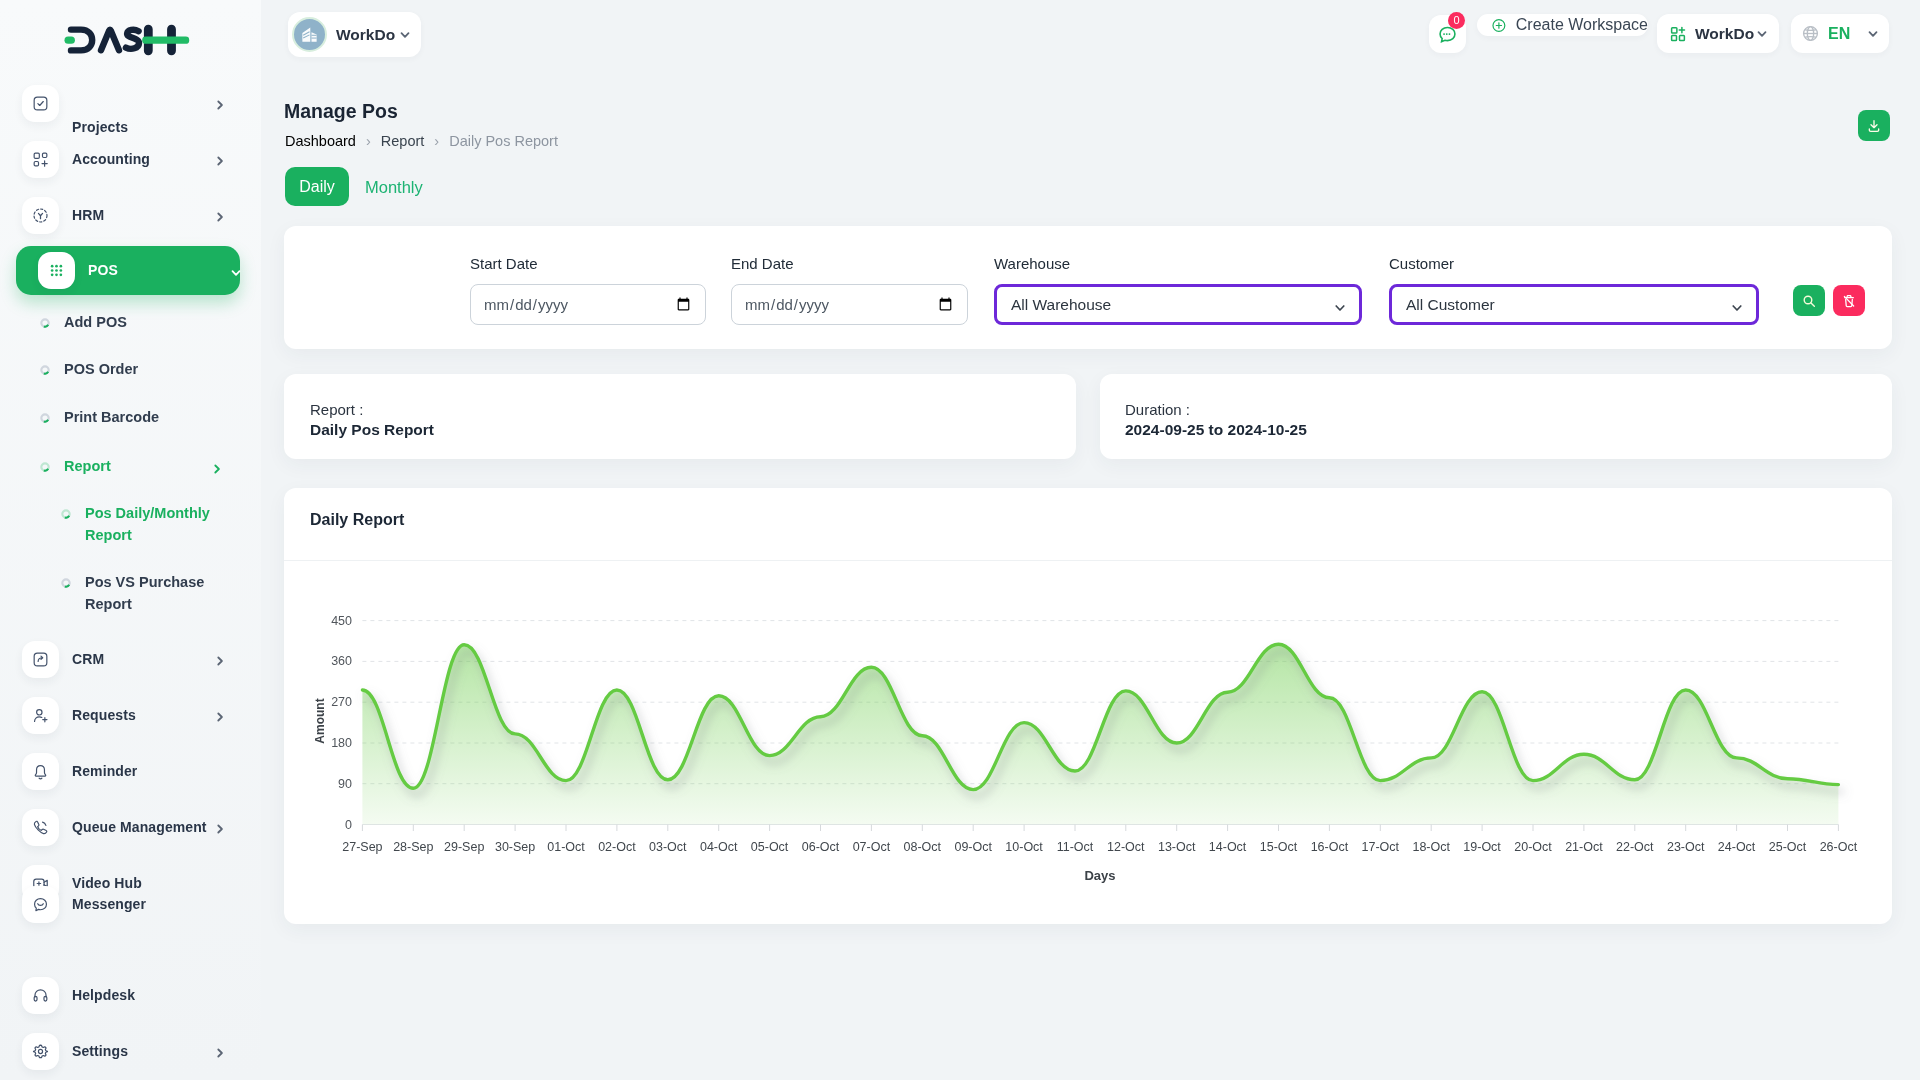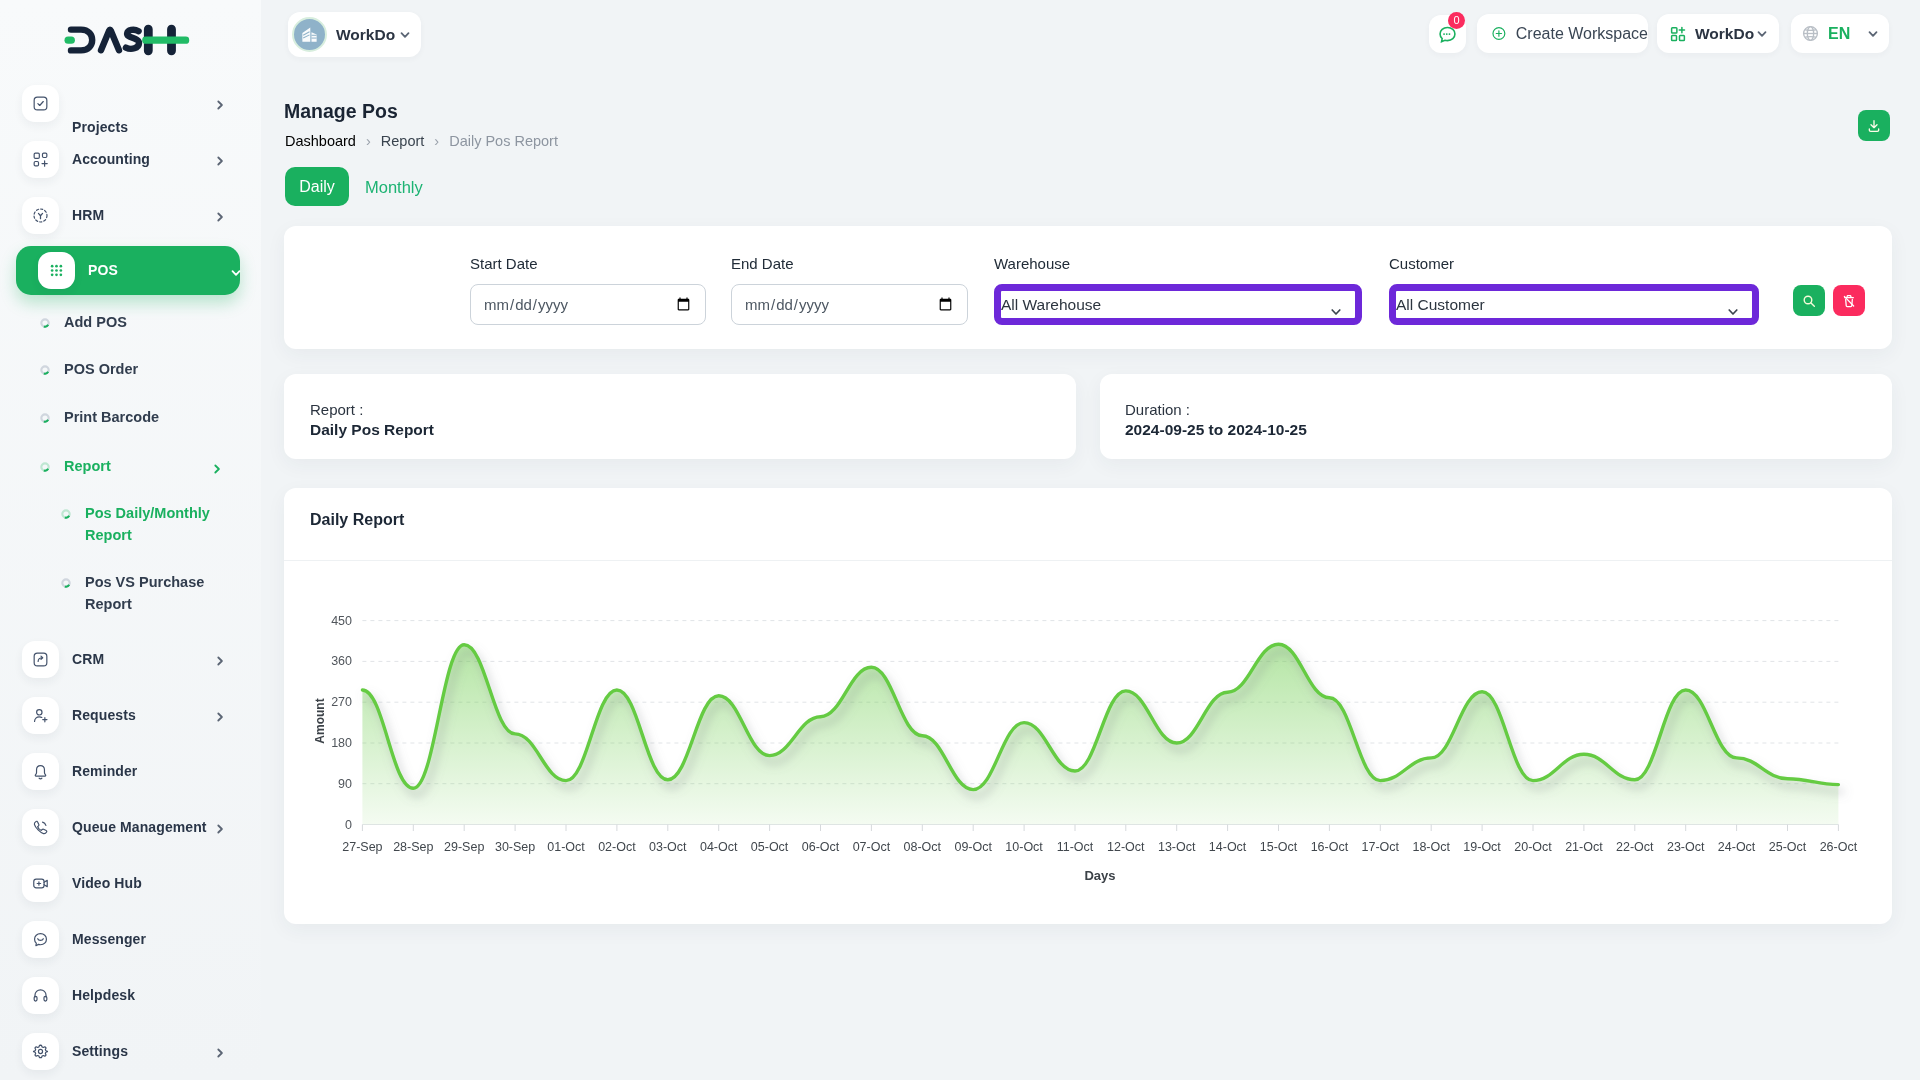--- a/index.html
+++ b/index.html
@@ -24,21 +24,21 @@
 .pill { position:absolute; background:#fff; border-radius:12px; box-shadow:0 2px 6px rgba(50,60,80,.04); display:flex; align-items:center; }
 
 h1 { position:absolute; left:284px; top:100px; font-size:19.5px; font-weight:700; color:#1a2433; }
 #crumbs { position:absolute; left:285px; top:133px; font-size:14.5px; color:#8d95a0; }
 #crumbs .g { color:#000000; }
 #crumbs .d { color:#39434e; }
 #crumbs .sep { display:inline-block; margin:0 10px; color:#9aa1ab; }
 .card { position:absolute; background:#fff; border-radius:12px; box-shadow:0 6px 20px rgba(45,55,75,.05); }
 .flabel { position:absolute; top:255px; font-size:15px; color:#212c38; }
 .finput { position:absolute; top:284px; height:41px; border:1px solid #ccd3da; border-radius:8px; background:#fff; font-family:"Liberation Sans",sans-serif; font-size:15px; color:#4e5863; padding:0 12px; }
-.fselect { position:absolute; top:284px; height:41px; border:7px solid #6d28d9; border-radius:8px; background:#fff; font-size:15.5px; color:#2c353f; display:flex; align-items:center; }
+.fselect { position:absolute; top:284px; height:41px; border:3px solid #6d28d9; border-radius:8px; background:#fff; font-size:15.5px; color:#2c353f; display:flex; align-items:center; padding-left:14px; }
 .fselect svg { position:absolute; right:13px; top:15px; width:12px; height:12px; stroke:#3c454f; stroke-width:1.7; fill:none; stroke-linecap:round; stroke-linejoin:round; }
 .sqbtn { position:absolute; top:285px; width:32px; height:31px; border-radius:8px; display:flex; align-items:center; justify-content:center; }
 .rpt-l1 { position:absolute; font-size:15px; color:#2b3440; }
 .rpt-l2 { position:absolute; font-size:15.5px; font-weight:700; color:#1c2735; }
 </style>
 </head>
 <body>
 <div id="sidebar">
     <div class="navitem" style="top:85px; height:37px;">
       <span class="icobox" style="top:0;">
@@ -183,21 +183,21 @@
 <div class="navitem" style="top:865px; height:37px;">
       <span class="icobox" style="top:0;">
         <svg viewBox="0 0 24 24">
           <rect x="3.5" y="6.5" width="13" height="11" rx="3"></rect>
           <path d="M16.5 10.5 L20.5 8 L20.5 16 L16.5 13.5"></path>
           <path d="M10 9.8 L10 14.2 M7.8 12 L12.2 12"></path>
         </svg>
       </span>
       <span class="navlabel" style="top:10px;">Video Hub</span>
     </div>
-<div class="navitem" style="top:921px; height:37px;">
+<div class="navitem" style="top:886px; height:37px;">
       <span class="icobox" style="top:0;">
         <svg viewBox="0 0 24 24">
           <path d="M12 4.5 C7.6 4.5 4.5 7.7 4.5 11.6 C4.5 13.6 5.3 15.4 6.7 16.6 L6.2 19.8 L9.5 18.2 C10.3 18.4 11.1 18.6 12 18.6 C16.4 18.6 19.5 15.5 19.5 11.6 C19.5 7.7 16.4 4.5 12 4.5 Z"></path>
           <path d="M8.5 11 C9.5 13.8 14.5 13.8 15.5 11"></path>
         </svg>
       </span>
       <span class="navlabel" style="top:10px;">Messenger</span>
     </div>
 <div class="navitem" style="top:977px; height:37px;">
       <span class="icobox" style="top:0;">
@@ -258,21 +258,21 @@
 
 <div class="pill" style="left:1429px; top:15px; width:37px; height:38px; justify-content:center;">
   <svg width="21" height="21" viewBox="0 0 24 24" fill="none" stroke="#1ab05f" stroke-width="1.8" stroke-linecap="round">
       <path d="M12 4 C7 4 3.5 7.4 3.5 11.5 C3.5 13.6 4.4 15.4 5.9 16.7 L5.2 20.2 L9 18.6 C9.9 18.9 10.9 19 12 19 C17 19 20.5 15.6 20.5 11.5 C20.5 7.4 17 4 12 4 Z"></path>
       <g stroke-dasharray="0.1 3" stroke-width="2">
         <line x1="8" y1="11.5" x2="17" y2="11.5"></line>
       </g>
     </svg>
   <span style="position:absolute; left:19px; top:-3px; min-width:17px; height:17px; border-radius:9px; background:#fb2b5e; color:#fff; font-size:11px; text-align:center; line-height:17px;">0</span>
 </div>
-<div class="pill" style="left:1477px; top:14px; width:171px; height:39px; overflow:hidden;">
+<div class="pill" style="left:1477px; top:14px; width:171px; height:22px; overflow:hidden;">
   <svg style="margin-left:14px;" width="19" height="19" viewBox="0 0 24 24" fill="none" stroke="#1ab05f" stroke-width="1.8" stroke-linecap="round">
       <circle cx="12" cy="12" r="9"></circle>
       <line x1="12" y1="8" x2="12" y2="16"></line>
       <line x1="8" y1="12" x2="16" y2="12"></line>
     </svg>
   <span style="margin-left:9px; font-size:16px; color:#3a4654; white-space:nowrap;">Create Workspace</span>
 </div>
 <div class="pill" style="left:1657px; top:14px; width:122px; height:39px;">
   <svg style="margin-left:12px;" width="18" height="18" viewBox="0 0 24 24" fill="none" stroke="#1ab05f" stroke-width="2" stroke-linejoin="round">
       <rect x="3.5" y="3.5" width="7" height="7" rx="1"></rect>

